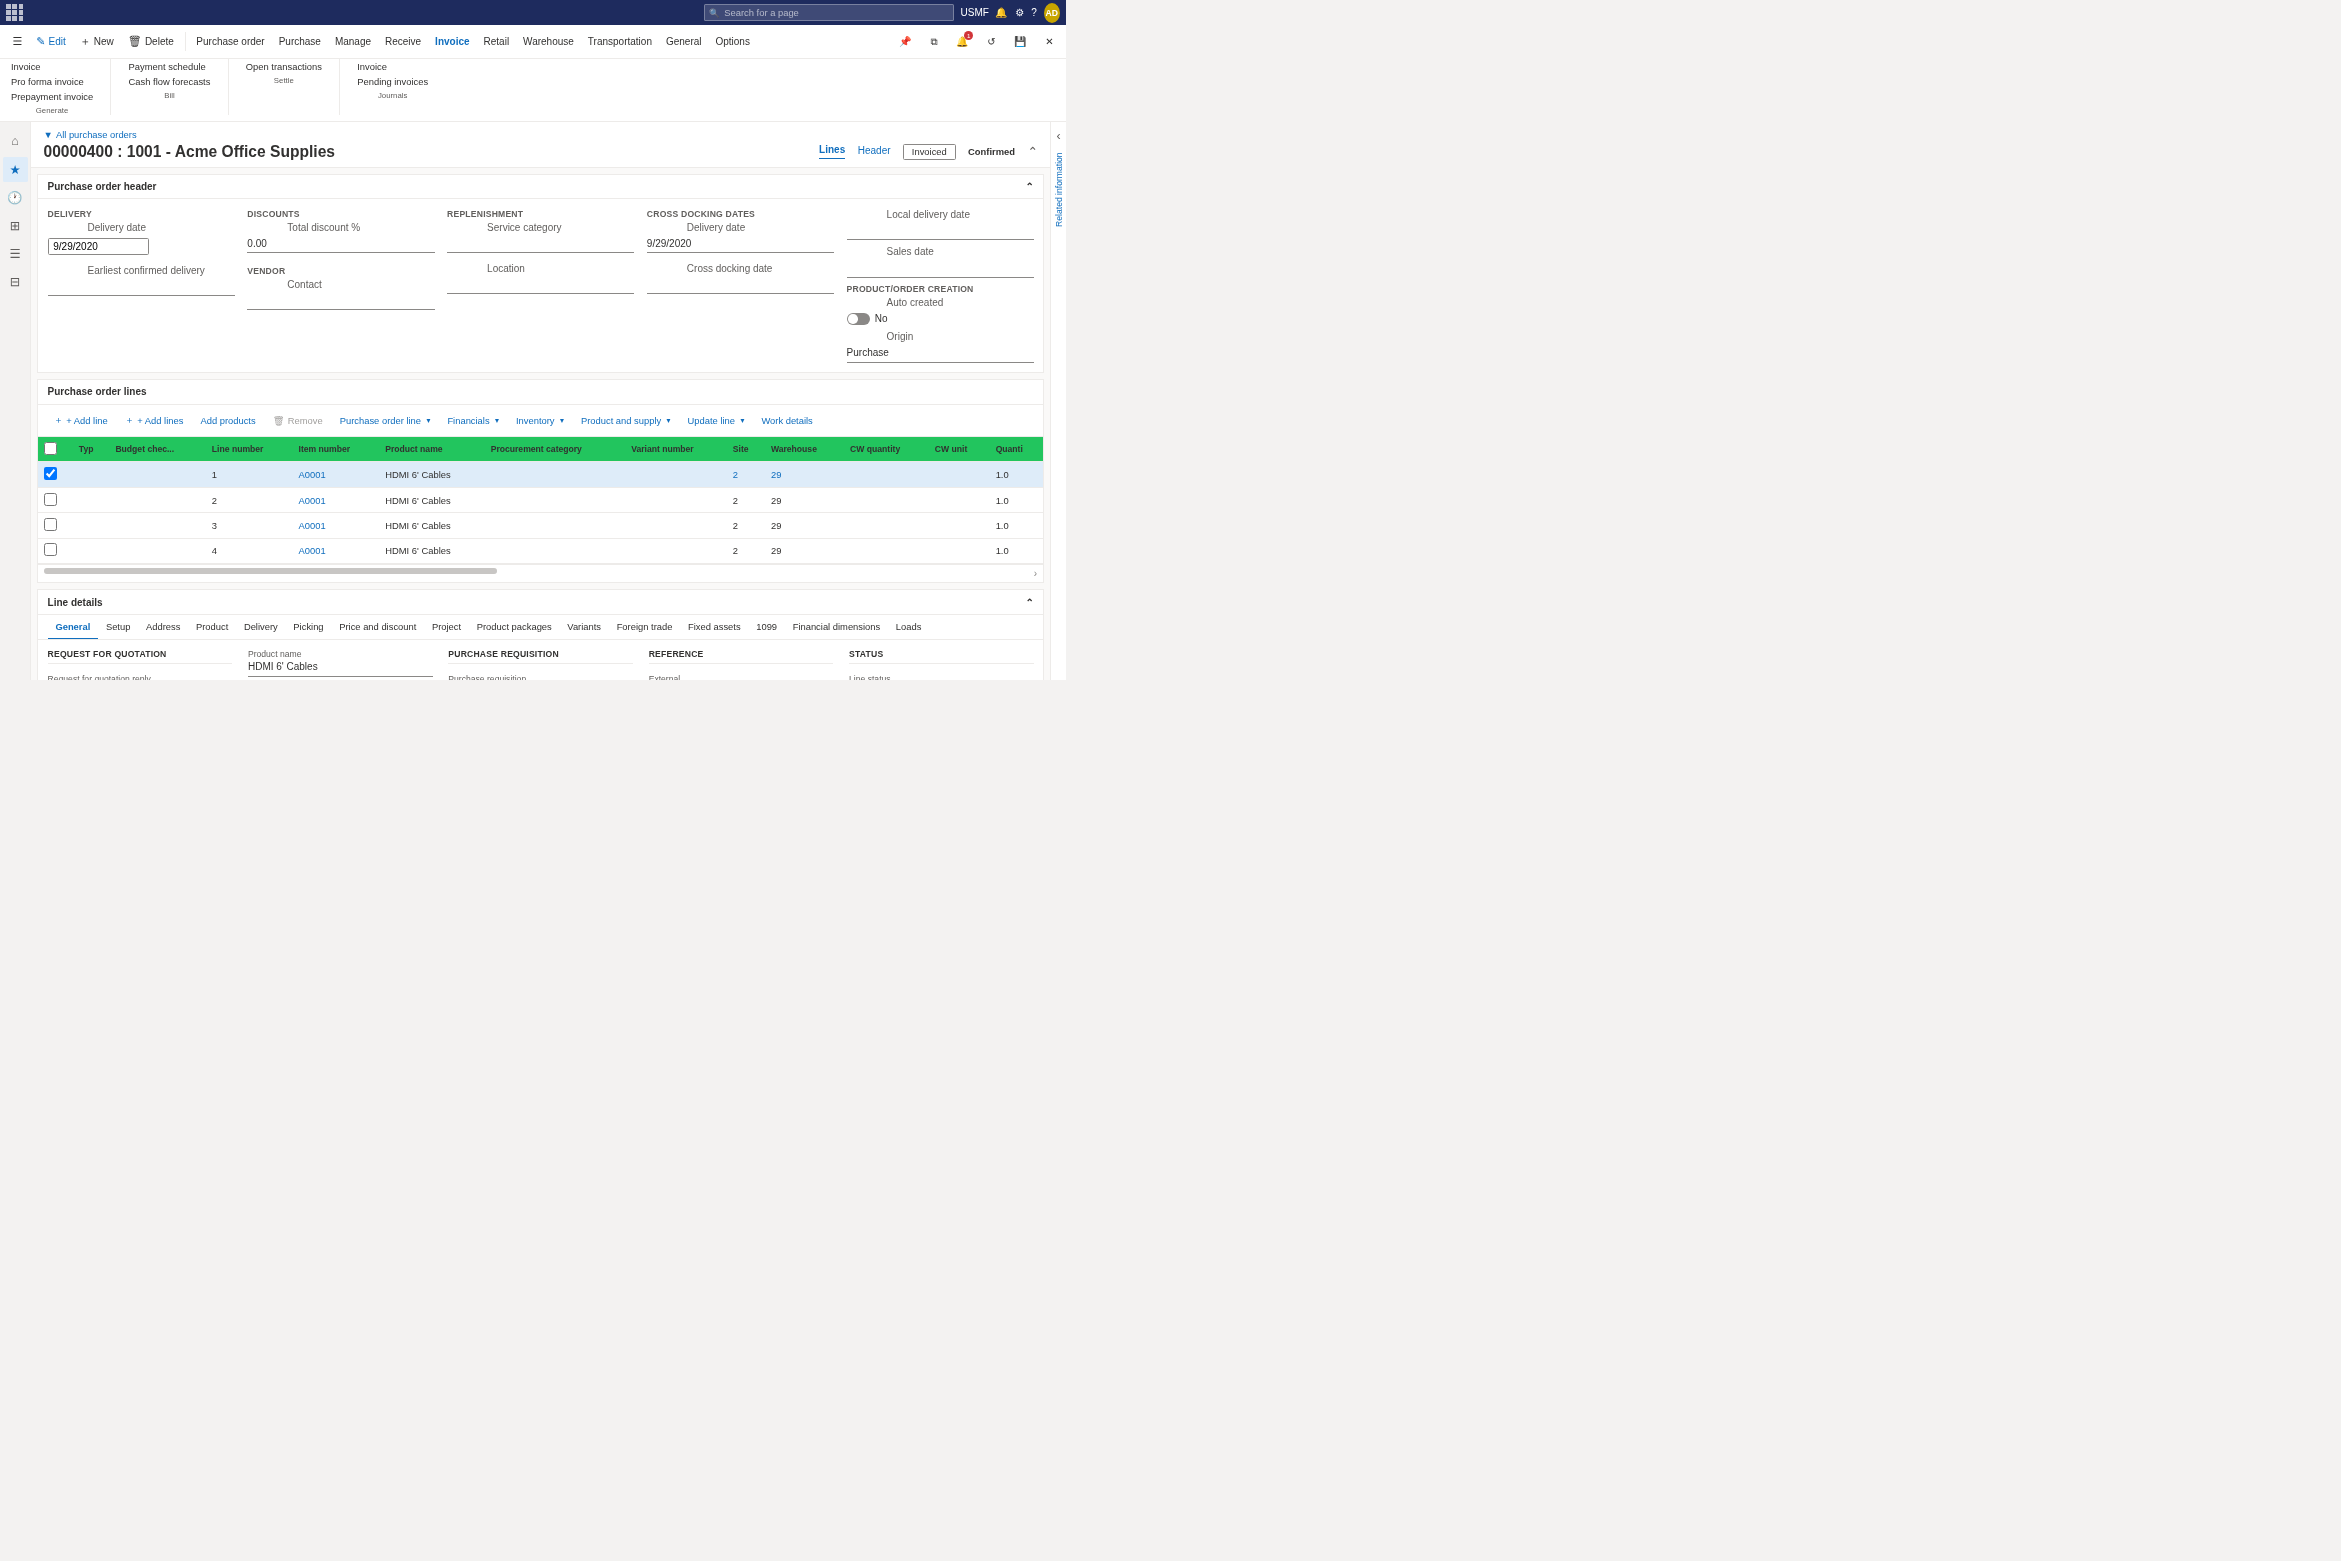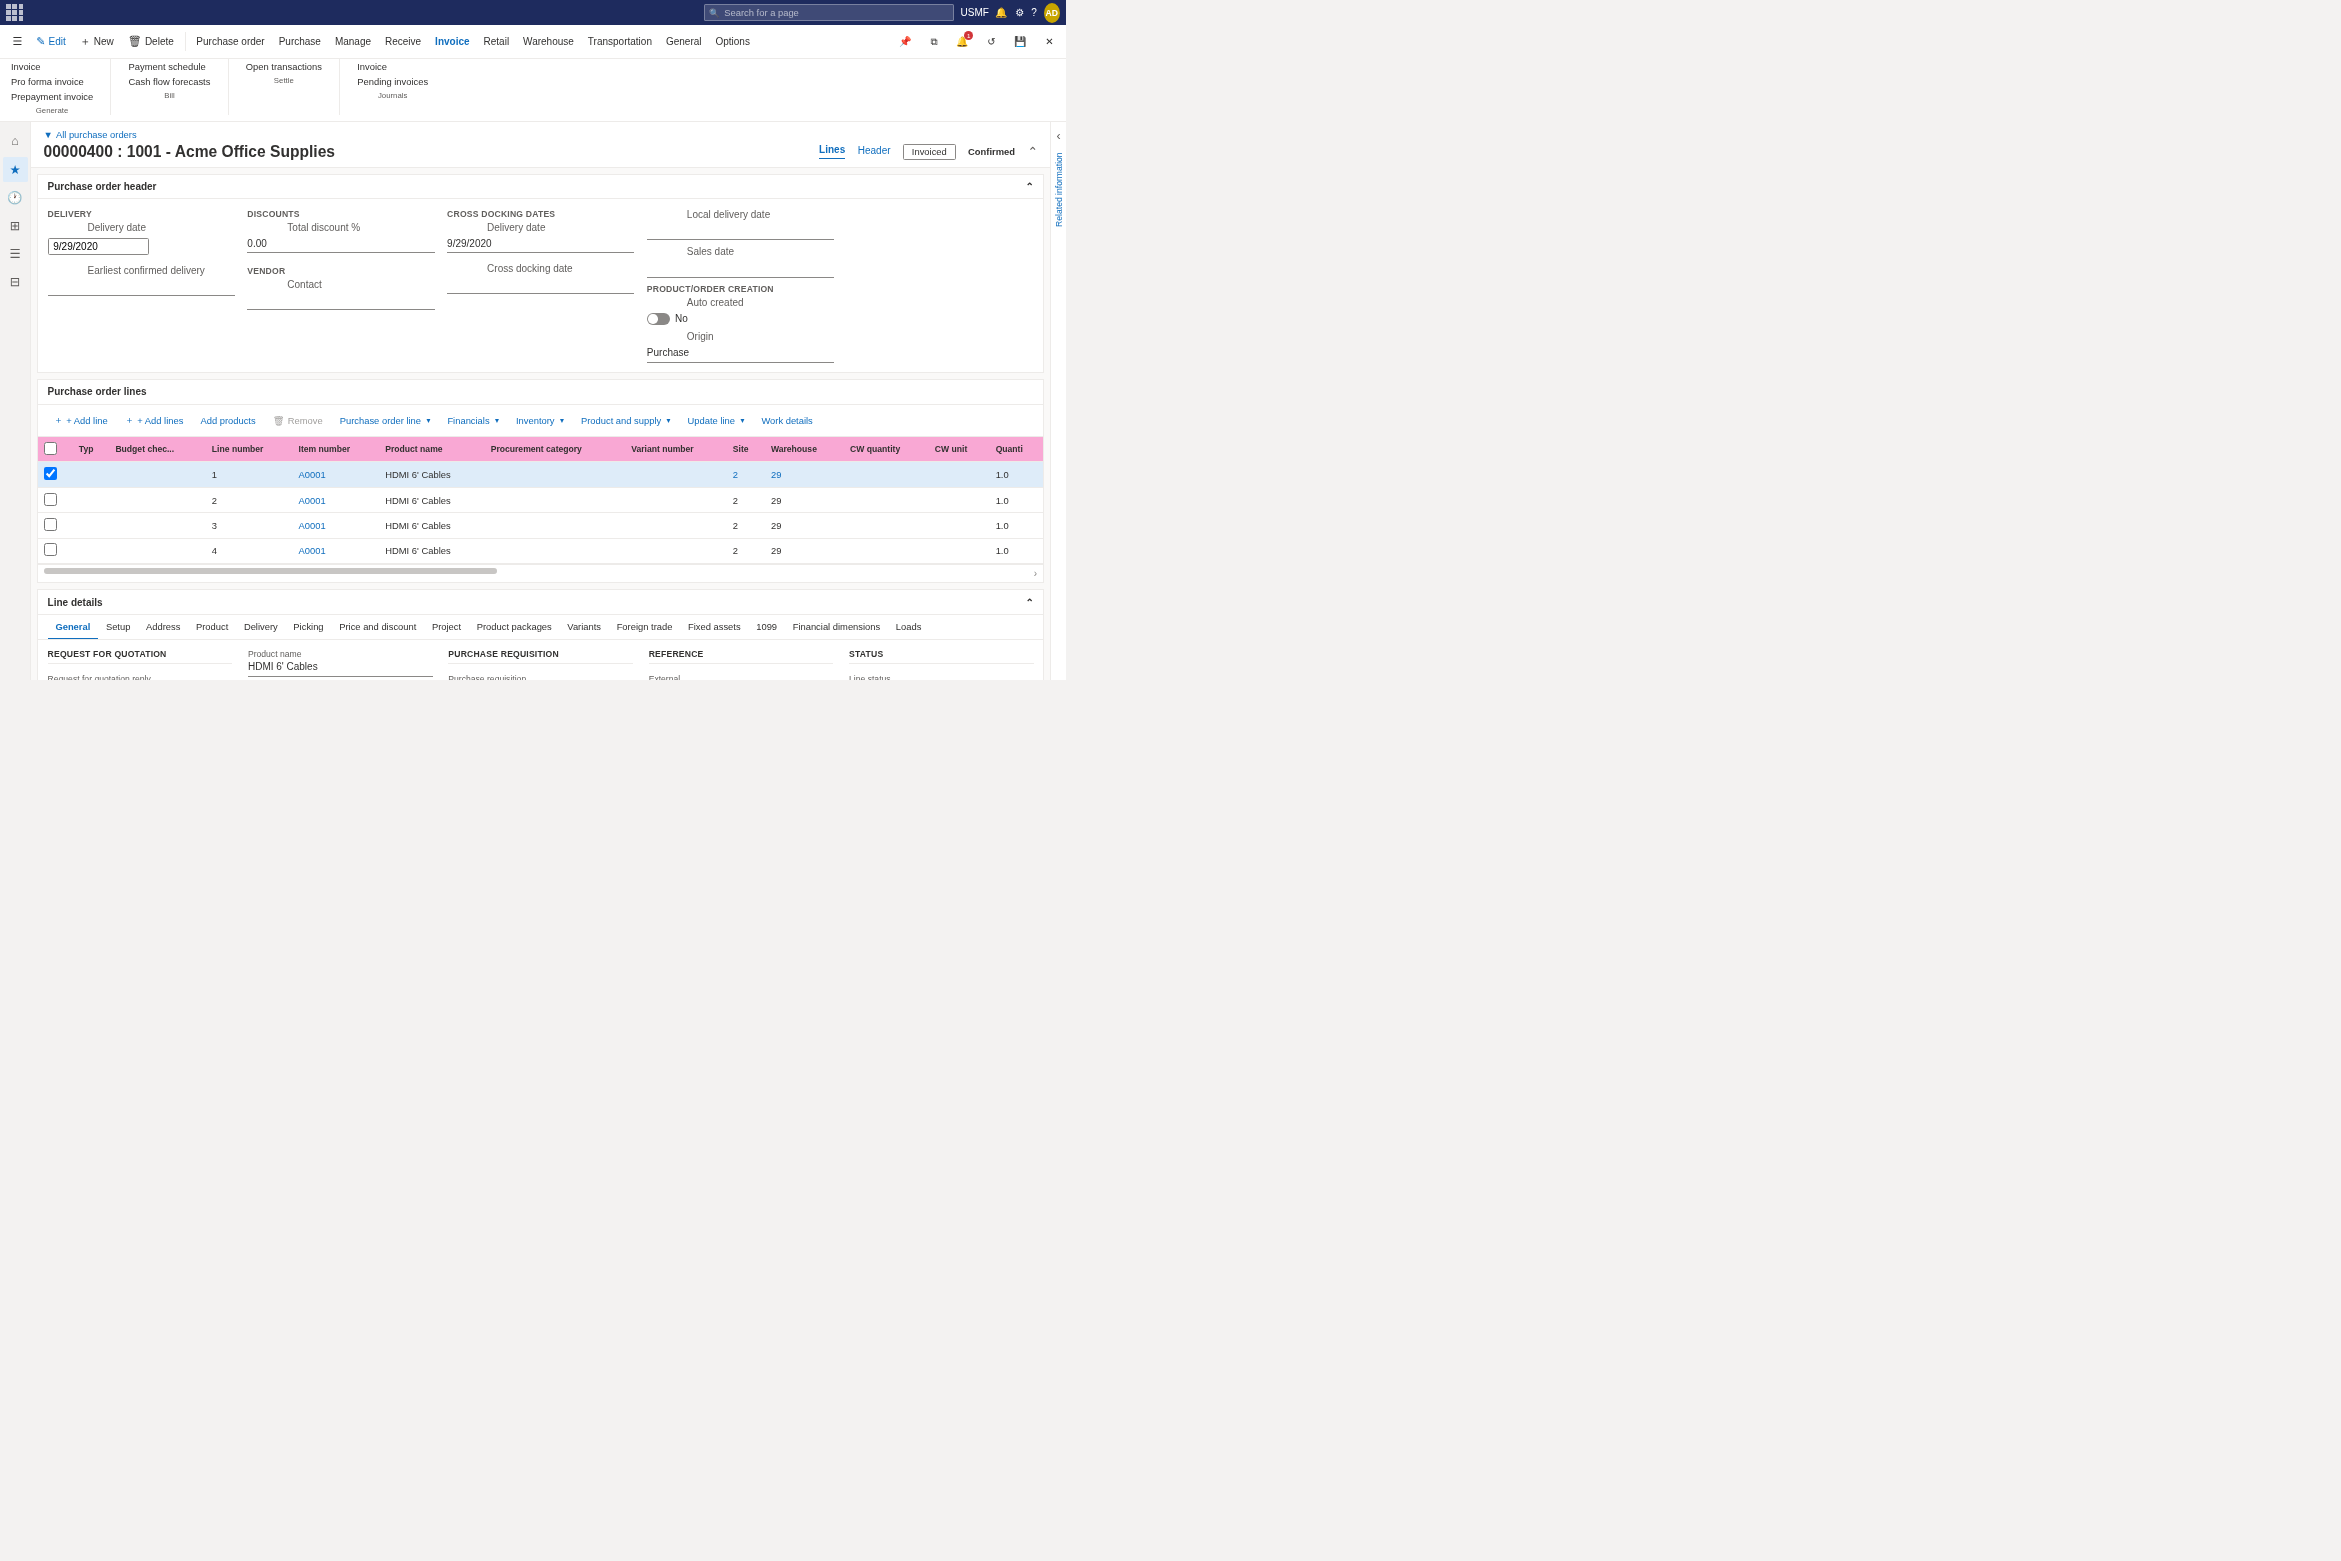--- a/index.html
+++ b/index.html
@@ -72,21 +72,21 @@
     .toggle::after { content: ''; position: absolute; width: 9.4px; height: 9.4px; background: white; border-radius: 50%; top: 1.6px; left: 1.6px; transition: left 0.2s; }
 
     
     .lines-toolbar { display: flex; align-items: center; gap: 4.7px; padding: 6.2px 9.4px; border-bottom: 0.8px solid #edebe9; flex-wrap: wrap; }
     .lines-btn { display: flex; align-items: center; gap: 3.1px; padding: 3.1px 6.2px; border: none; background: none; cursor: pointer; color: #106ebe; font-size: 9.4px; border-radius: 1.6px; }
     .lines-btn-gray { color: #a19f9d; }
     .lines-btn-dropdown::after { content: '▾'; margin-left: 2.3px; font-size: 7.8px; }
 
     
     .data-table { width: 100%; border-collapse: collapse; font-size: 9.4px; }
-    .data-table th { background: #f9a8d4; border-bottom: 0.8px solid #edebe9; padding: 4.7px 6.2px; text-align: left; font-weight: 600; color: #323130; white-space: nowrap; font-size: 8.6px; }
+    .data-table th { background: #22c55e; border-bottom: 0.8px solid #edebe9; padding: 4.7px 6.2px; text-align: left; font-weight: 600; color: #323130; white-space: nowrap; font-size: 8.6px; }
     .data-table td { border-bottom: 0.8px solid #edebe9; padding: 4.7px 6.2px; white-space: nowrap; }
     .data-table tr.selected td { background: #deecf9; }
     .col-blue { color: #106ebe; }
     .table-wrap { overflow-x: auto; max-height: 156px; }
 
     
     .ld-tabs { display: flex; gap: 0; border-bottom: 0.8px solid #edebe9; padding: 0 9.4px; margin-bottom: 9.4px; flex-wrap: wrap; }
     .ld-tab { padding: 6.2px 7.8px; font-size: 9.4px; cursor: pointer; border-bottom: 1.6px solid transparent; color: #323130; white-space: nowrap; }
     .ld-tab.active { border-bottom: 1.6px solid #106ebe; color: #106ebe; font-weight: 600; }
 
@@ -292,20 +292,27 @@
 
           <div class="form-group">
             <div class="form-label">DISCOUNTS</div>
             <div class="form-sublabel">Total discount %</div>
             <div class="form-value">0.00</div>
             <div class="form-label" style="margin-top:9.4px;">VENDOR</div>
             <div class="form-sublabel">Contact</div>
             <div class="form-value"></div>
           </div>
 
+          <div class="form-group">
+            <div class="form-label">REPLENISHMENT</div>
+            <div class="form-sublabel">Service category</div>
+            <div class="form-value"></div>
+            <div class="form-sublabel" style="margin-top:6.2px;">Location</div>
+            <div class="form-value"></div>
+          </div>
 
           <div class="form-group">
             <div class="form-label">CROSS DOCKING DATES</div>
             <div class="form-sublabel">Delivery date</div>
             <div class="form-value">9/29/2020</div>
             <div class="form-sublabel" style="margin-top:6.2px;">Cross docking date</div>
             <div class="form-value"></div>
           </div>
 
           <div style="display:flex;flex-direction:column;gap:6.2px;">

